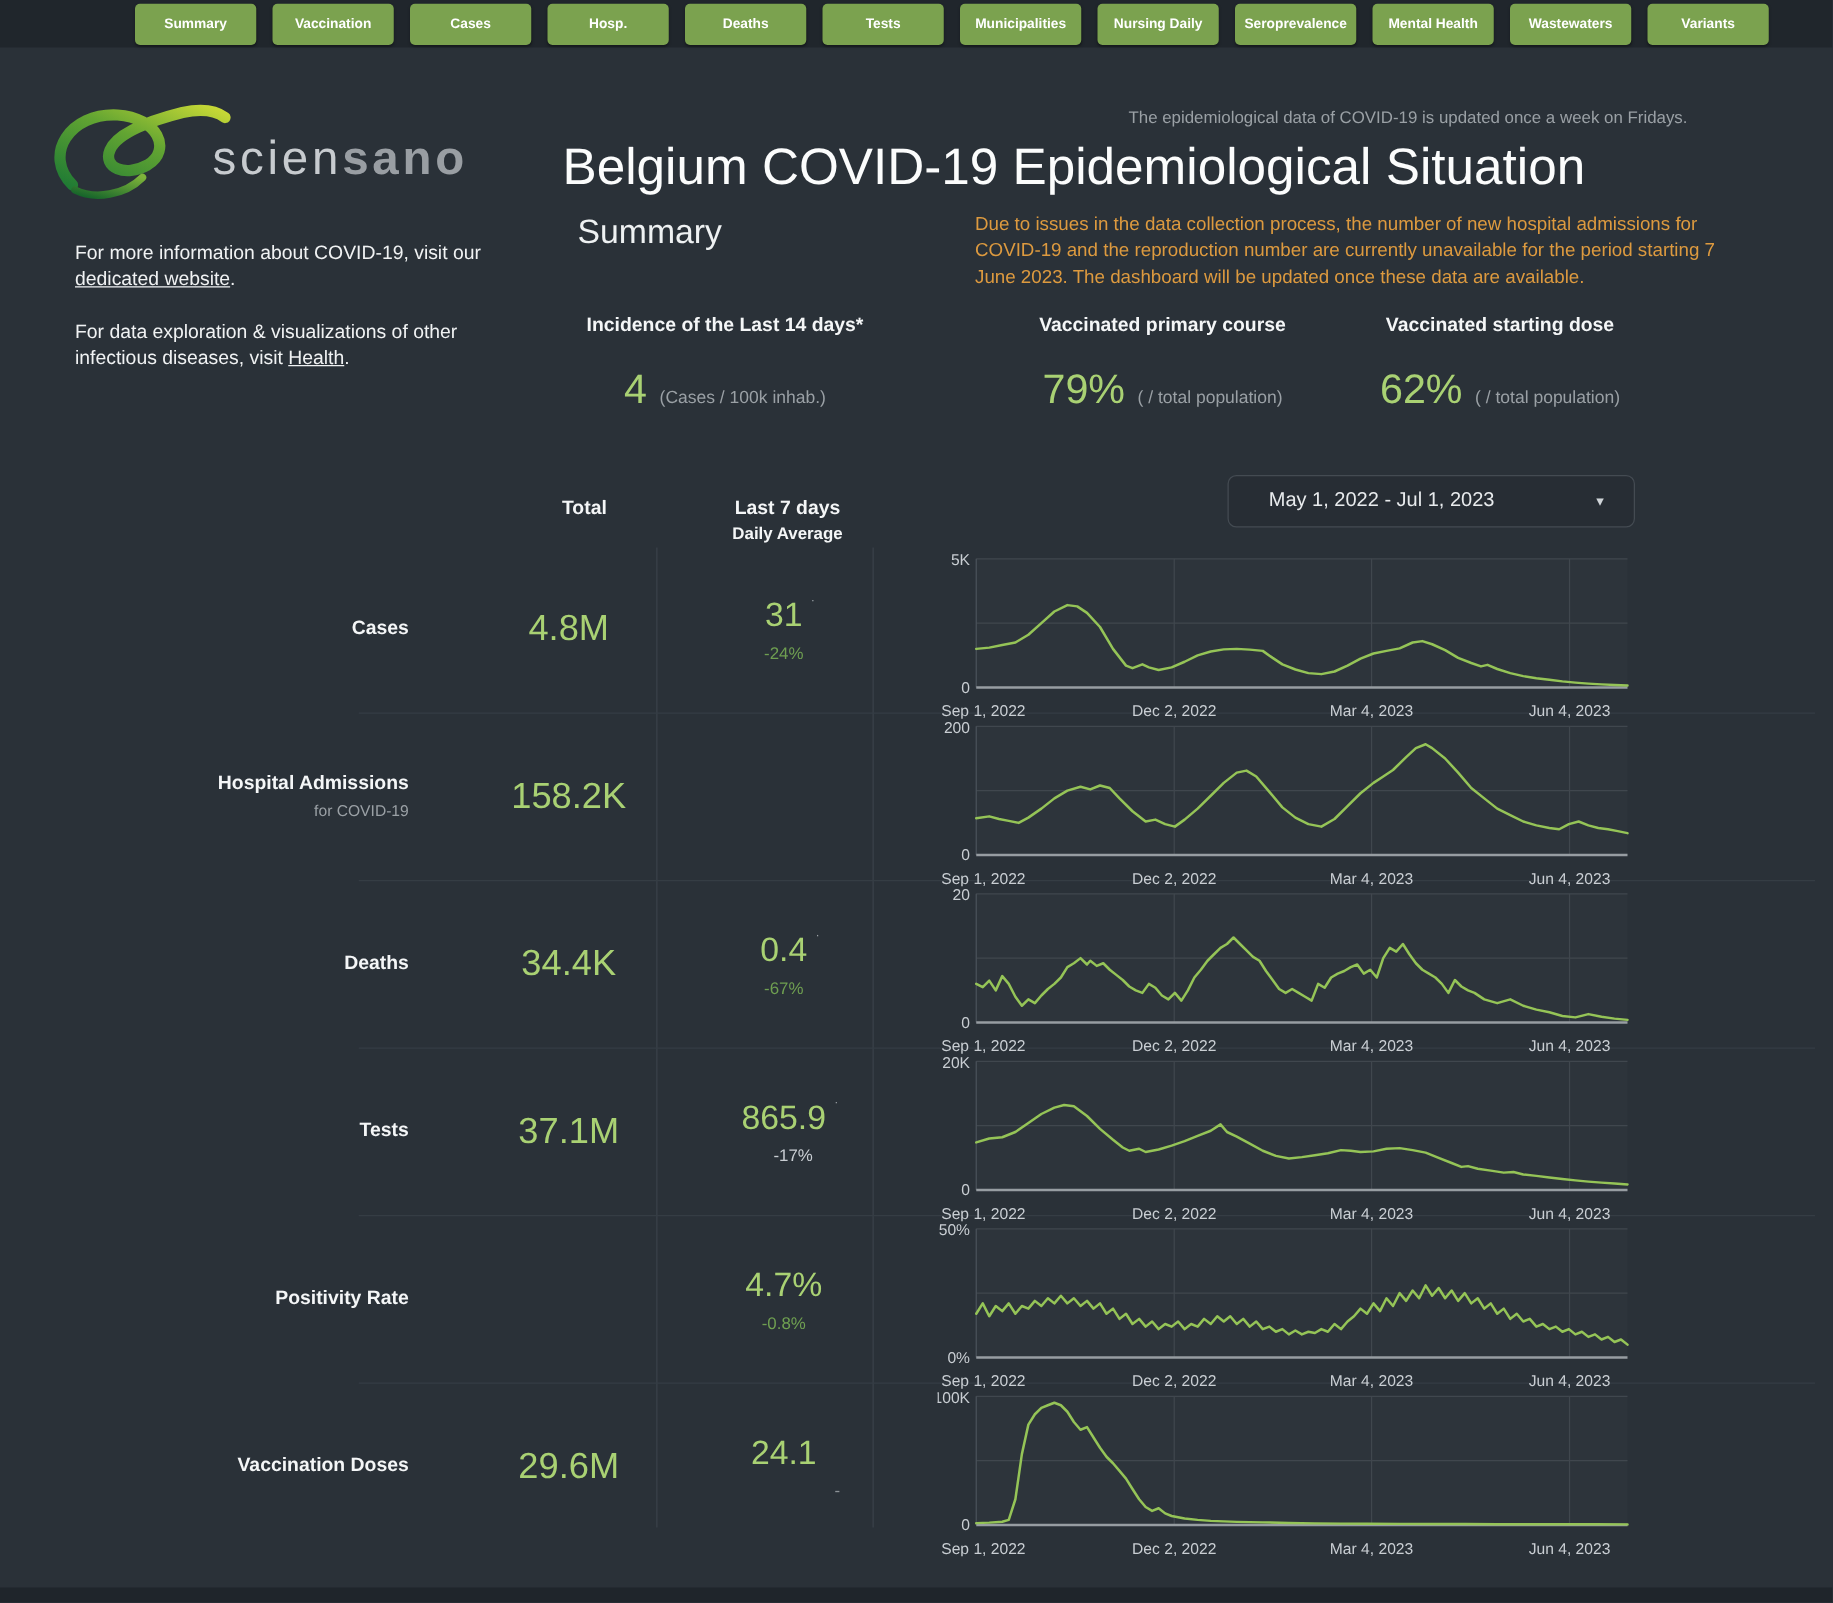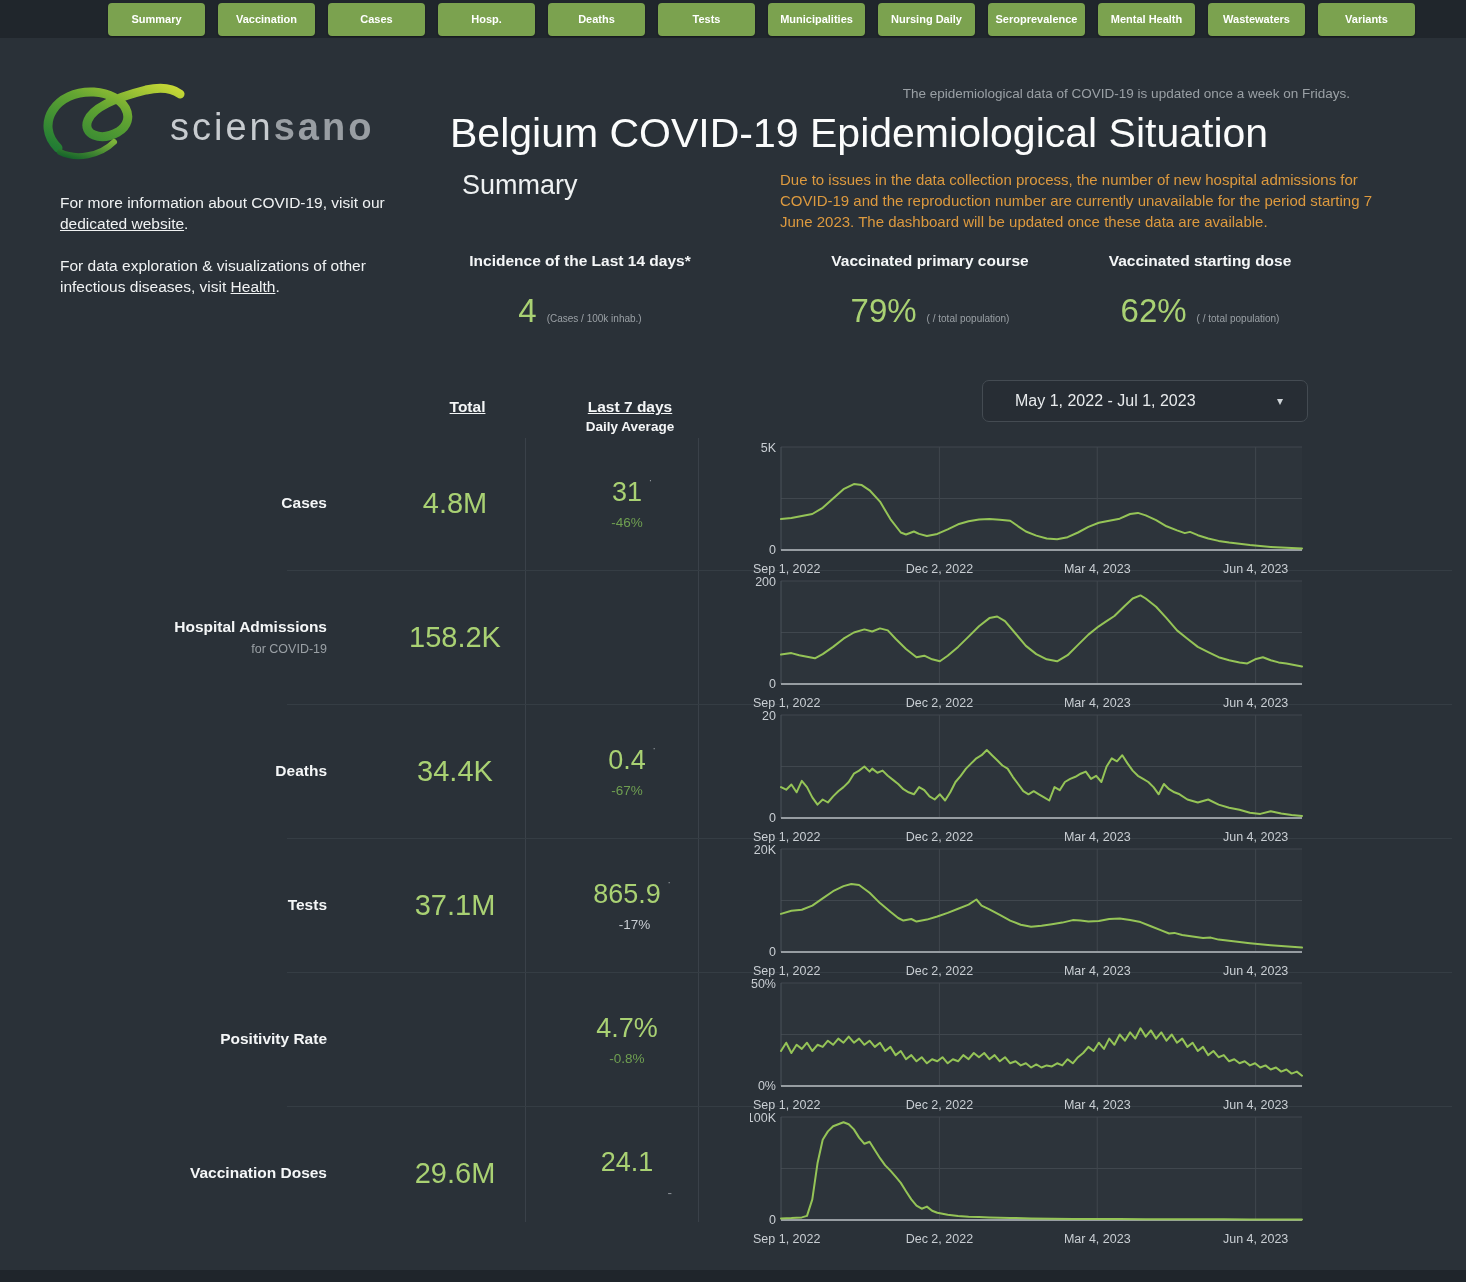--- a/index.html
+++ b/index.html
@@ -27,30 +27,30 @@
   .page-title{position:absolute;left:450px;top:110px;width:960px;font-size:41px;font-weight:400;
     color:#fbfcfc;white-space:nowrap;}
   .page-subtitle{position:absolute;left:462px;top:170px;font-size:27px;font-weight:300;color:#eef1f2;}
   .warning{position:absolute;left:780px;top:169px;width:616px;font-size:15px;line-height:21px;
     color:#dd9a3f;}
   
   .stat{position:absolute;top:252px;text-align:center;}
   .stat-label{font-size:15.5px;font-weight:bold;color:#f4f6f7;}
   .stat-value-row{margin-top:22px;display:inline-flex;align-items:baseline;gap:10px;}
   .stat-value{font-size:33px;color:#a9d173;}
-  .stat-unit{font-size:10px;color:#9aa0a5;}
+  .stat-unit{font-size:14px;color:#9aa0a5;}
   
   .date-filter{position:absolute;left:982px;top:380px;width:326px;height:42px;background:#272d34;
     border:1px solid #444b52;border-radius:7px;box-sizing:border-box;display:flex;align-items:center;
     cursor:pointer;}
   .date-filter-value{padding-left:32px;font-size:16px;color:#e8ebed;}
   .date-caret{position:absolute;right:24px;font-size:12px;color:#cfd4d8;}
   
   .col-head{position:absolute;top:398px;text-align:center;font-weight:bold;color:#f4f6f7;}
-  .col-head .main{font-size:15.5px;text-decoration:underline;}
+  .col-head .main{font-size:15.5px;}
   .col-head .sub{font-size:13.5px;margin-top:3px;}
   .vsep{position:absolute;top:438px;height:784px;width:1px;background:#3a4149;}
   .hsep{position:absolute;left:287px;width:1165px;height:1px;background:#353d44;}
   .row-label{position:absolute;left:60px;width:267px;height:134px;display:flex;flex-direction:column;
     justify-content:center;align-items:flex-end;text-align:right;}
   .row-label .main{font-size:15.5px;font-weight:bold;color:#f4f6f7;}
   .row-label .sub{font-size:12.5px;color:#9aa0a5;margin-top:6px;}
   .row-total{position:absolute;left:380px;width:150px;height:134px;display:flex;align-items:center;
     justify-content:center;font-size:29px;color:#a9d173;}
   .row-avg{position:absolute;left:552px;width:150px;height:134px;display:flex;flex-direction:column;
@@ -146,21 +146,21 @@
 <div class="vsep" style="left:525px;"></div>
 <div class="vsep" style="left:698px;"></div>
 
 <div id="table-body">
     <div class="row-label" style="top: 436px;">
       <div class="main">Cases</div>
     </div>
     <div class="row-total" style="top: 436px;">4.8M</div>
     <div class="row-avg" style="top: 436px;">
       <div class="val">31<sup>·</sup></div>
-      <div class="chg chg-green">-46%</div>
+      <div class="chg chg-green">-24%</div>
     </div>
     <div class="hsep" style="top: 570px;"></div>
     <div class="row-label" style="top: 570px;">
       <div class="main">Hospital Admissions</div>
       <div class="sub">for COVID-19</div>
     </div>
     <div class="row-total" style="top: 570px;">158.2K</div>
     <div class="hsep" style="top: 704px;"></div>
     <div class="row-label" style="top: 704px;">
       <div class="main">Deaths</div>

